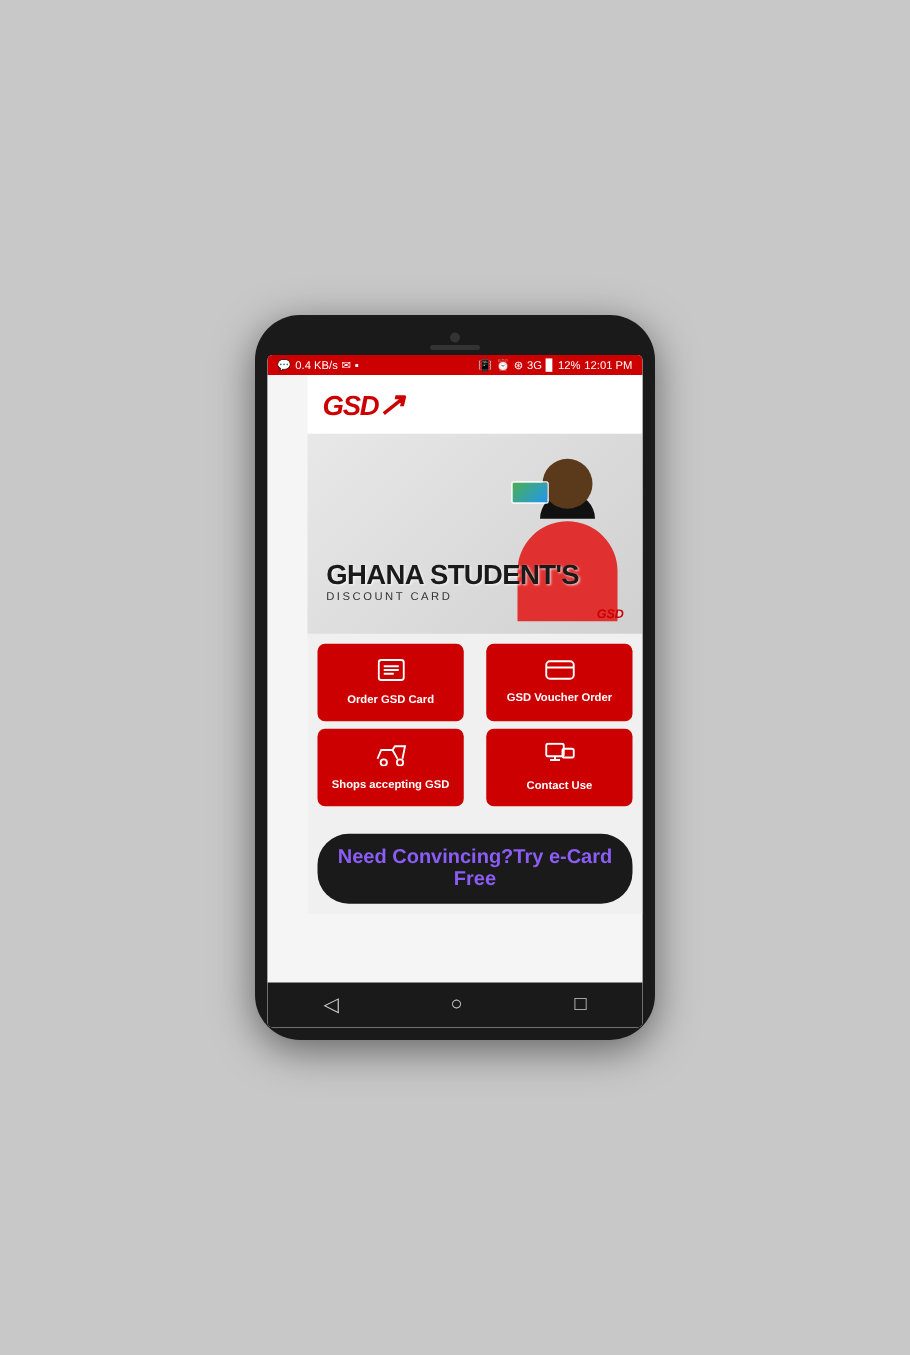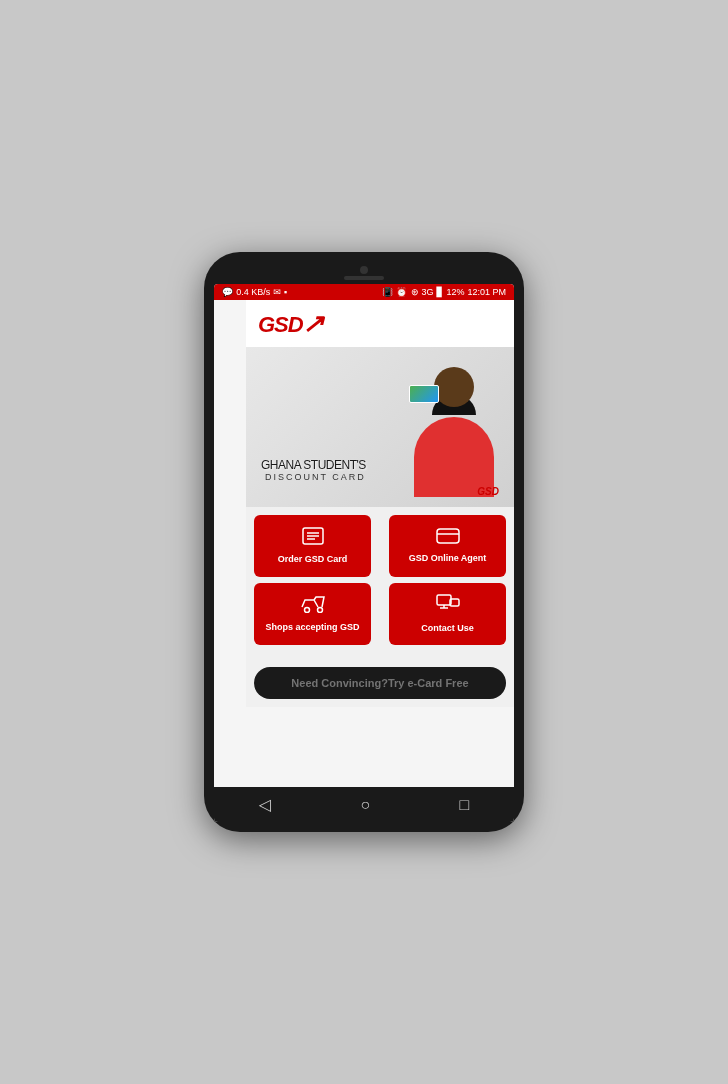--- a/index.html
+++ b/index.html
@@ -98,33 +98,32 @@
       justify-content: center;
     }
 
     .hero-text-block {
       position: absolute;
       bottom: 25px;
       left: 15px;
       text-align: left;
     }
     .hero-title {
-      font-size: 12px;
-      font-weight: 400;
+      font-size: 22px;
+      font-weight: 700;
       color: #1a1a1a;
       text-shadow: 1px 1px 2px rgba(255,255,255,0.8);
       letter-spacing: -0.5px;
       line-height: 1.1;
     }
     .hero-subtitle {
       font-size: 9px;
       letter-spacing: 2px;
       color: #333;
       text-transform: uppercase;
-      text-align: right;
     }
     .hero-logo-small {
       position: absolute;
       bottom: 10px;
       right: 15px;
       font-size: 10px;
       font-weight: 900;
       color: #cc0000;
       font-style: italic;
     }
@@ -164,25 +163,25 @@
       line-height: 1.2;
     }
 
     
     .cta-bar {
       padding: 8px;
       background: #f0f0f0;
     }
     .cta-button {
       background: #1a1a1a;
-      color: #737373;
+      color: #8b5cf6;
       border-radius: 25px;
       padding: 10px;
       text-align: center;
-      font-size: 11px;
+      font-size: 16px;
       font-weight: 600;
       cursor: pointer;
     }
 
     
     .nav-bar {
       background: #1a1a1a;
       padding: 8px 0;
       display: flex;
       justify-content: space-around;
@@ -265,21 +264,21 @@
             </div>
             <div class="grid-btn-label">Order GSD Card</div>
           </div>
           <div class="grid-btn">
             <div class="grid-btn-icon">
               <svg width="24" height="16" viewBox="0 0 24 16" fill="none">
                 <rect x="1" y="1" width="22" height="14" rx="3" stroke="white" stroke-width="1.5" fill="none"></rect>
                 <line x1="1" y1="6" x2="23" y2="6" stroke="white" stroke-width="1.5"></line>
               </svg>
             </div>
-            <div class="grid-btn-label">GSD Online Agent</div>
+            <div class="grid-btn-label">GSD Voucher Order</div>
           </div>
         </div>
 
         <div class="grid-row">
           <div class="grid-btn">
             <div class="grid-btn-icon">
               <svg width="26" height="18" viewBox="0 0 26 18" fill="none">
                 <circle cx="7" cy="15" r="2.5" stroke="white" stroke-width="1.5" fill="none"></circle>
                 <circle cx="20" cy="15" r="2.5" stroke="white" stroke-width="1.5" fill="none"></circle>
                 <path d="M2 12 L5 5 L14 5 L18 12" stroke="white" stroke-width="1.5" fill="none"></path>

